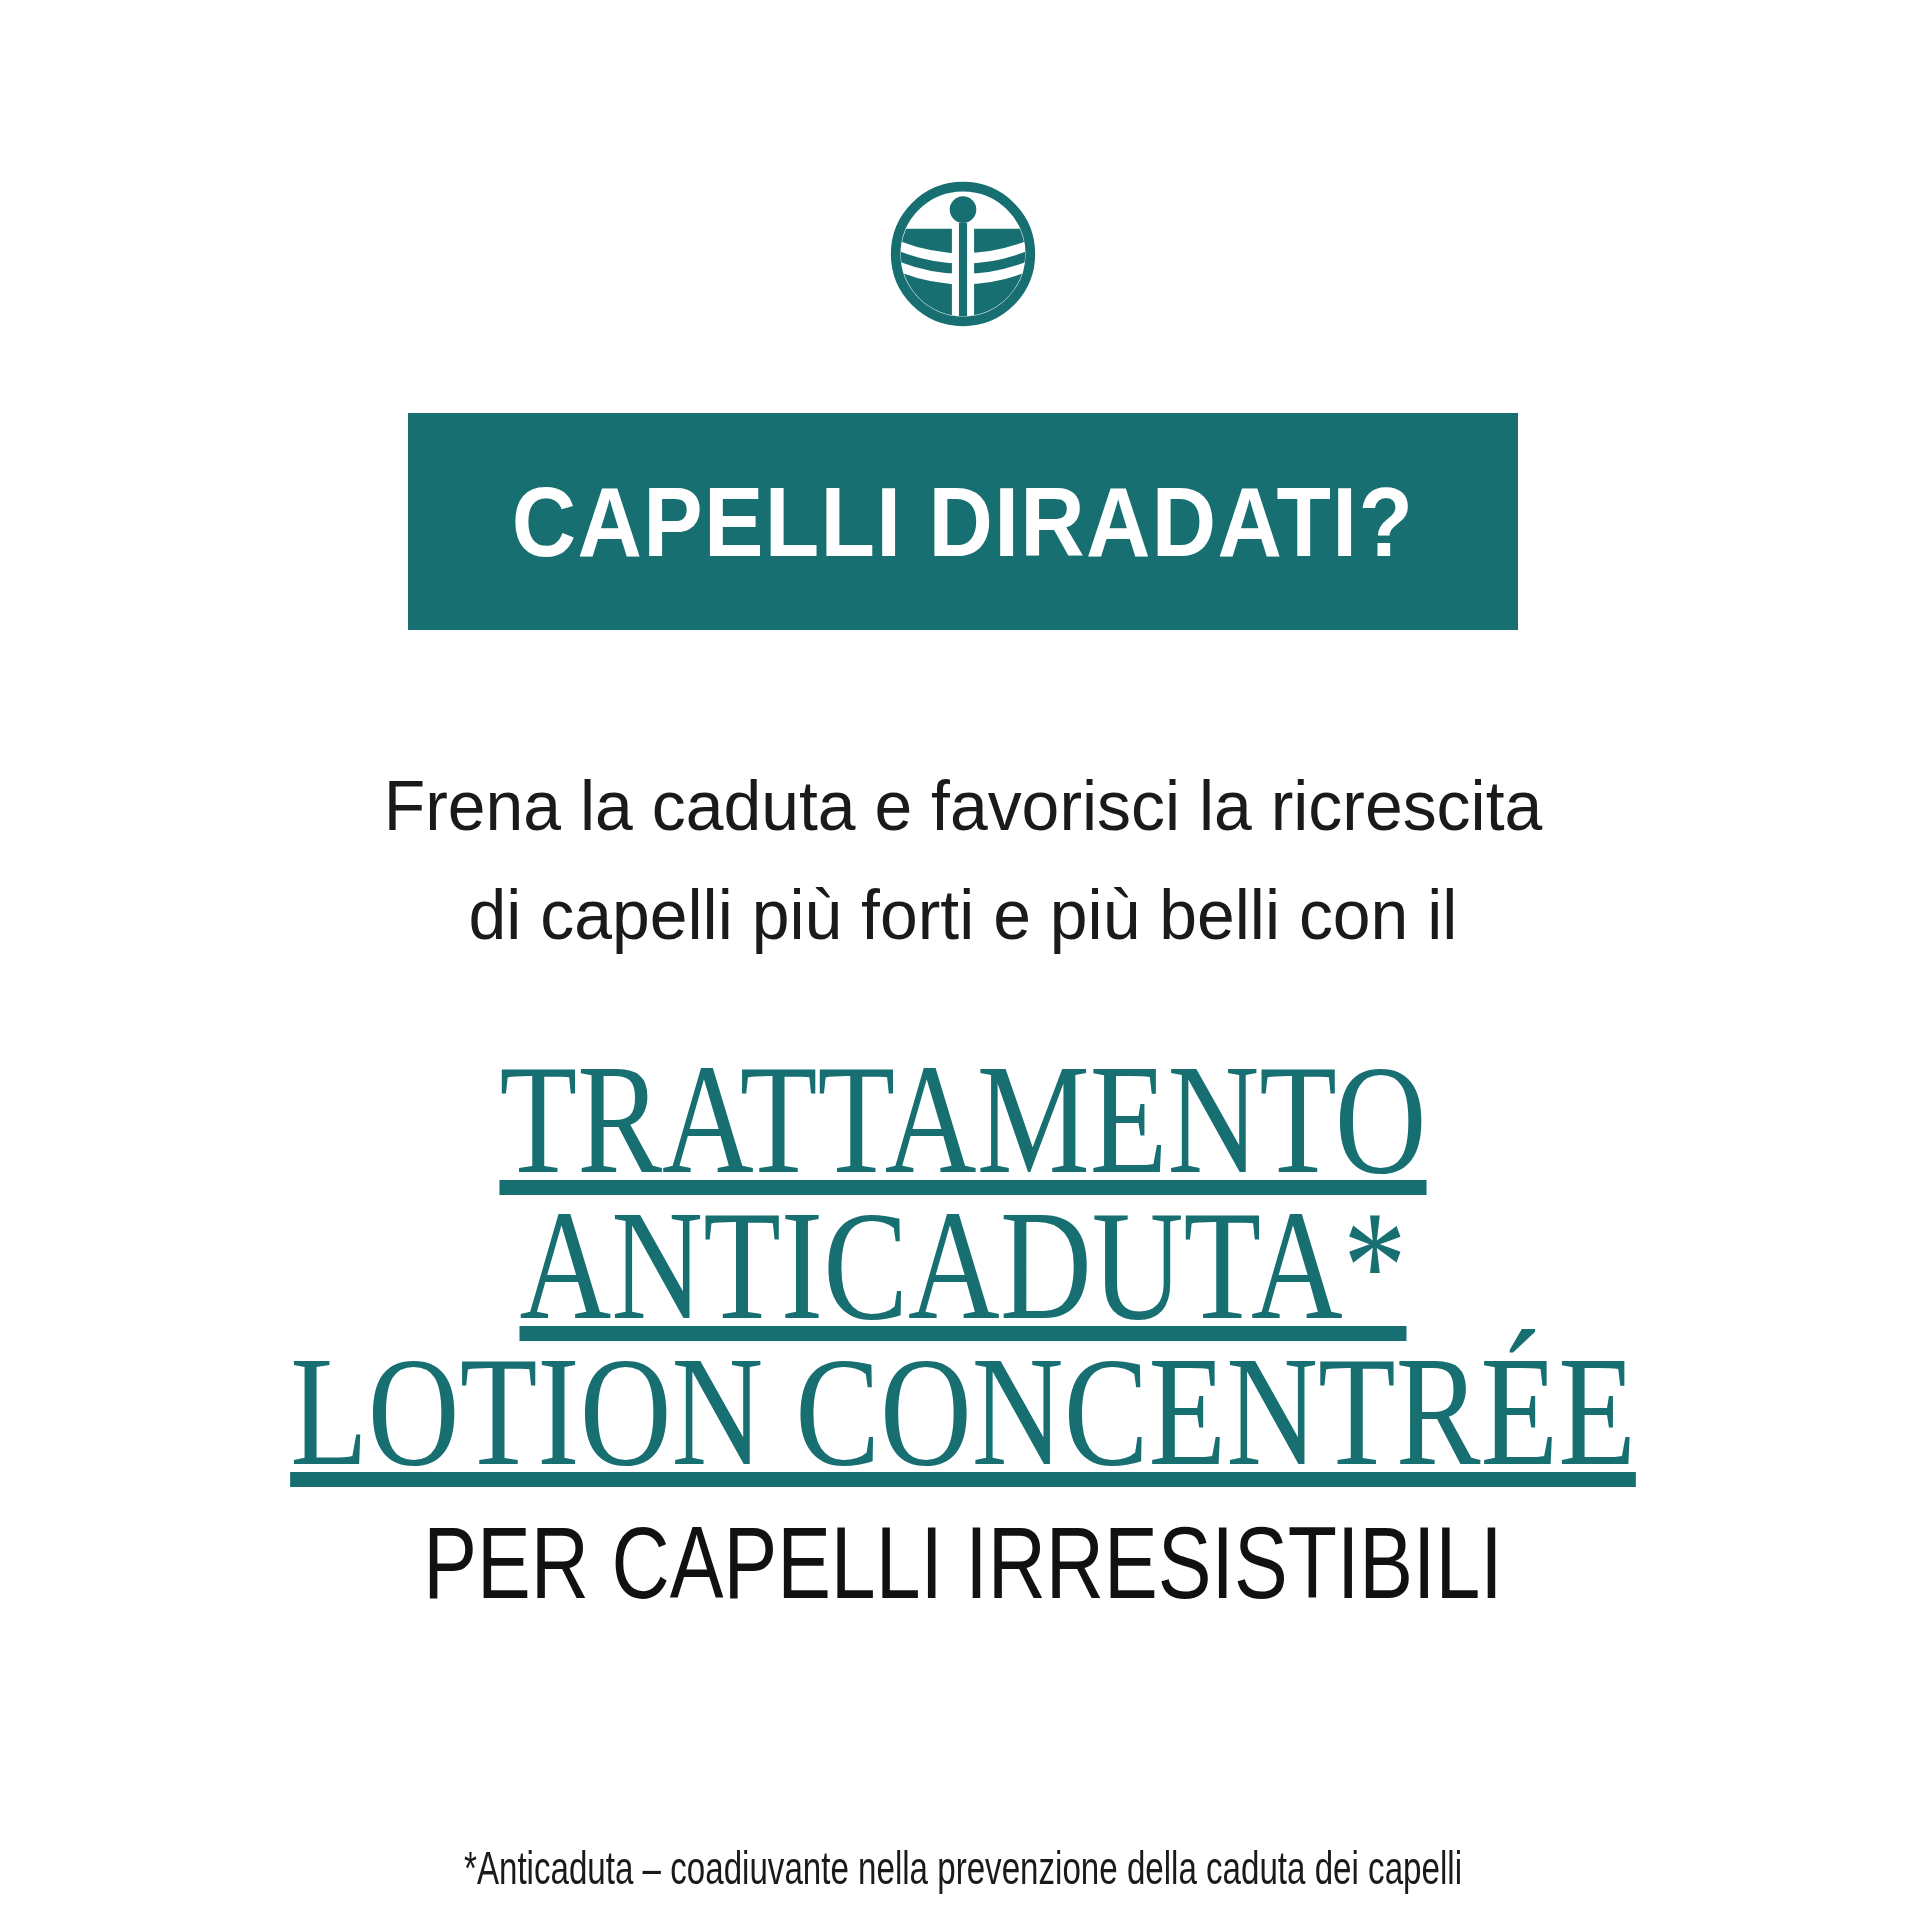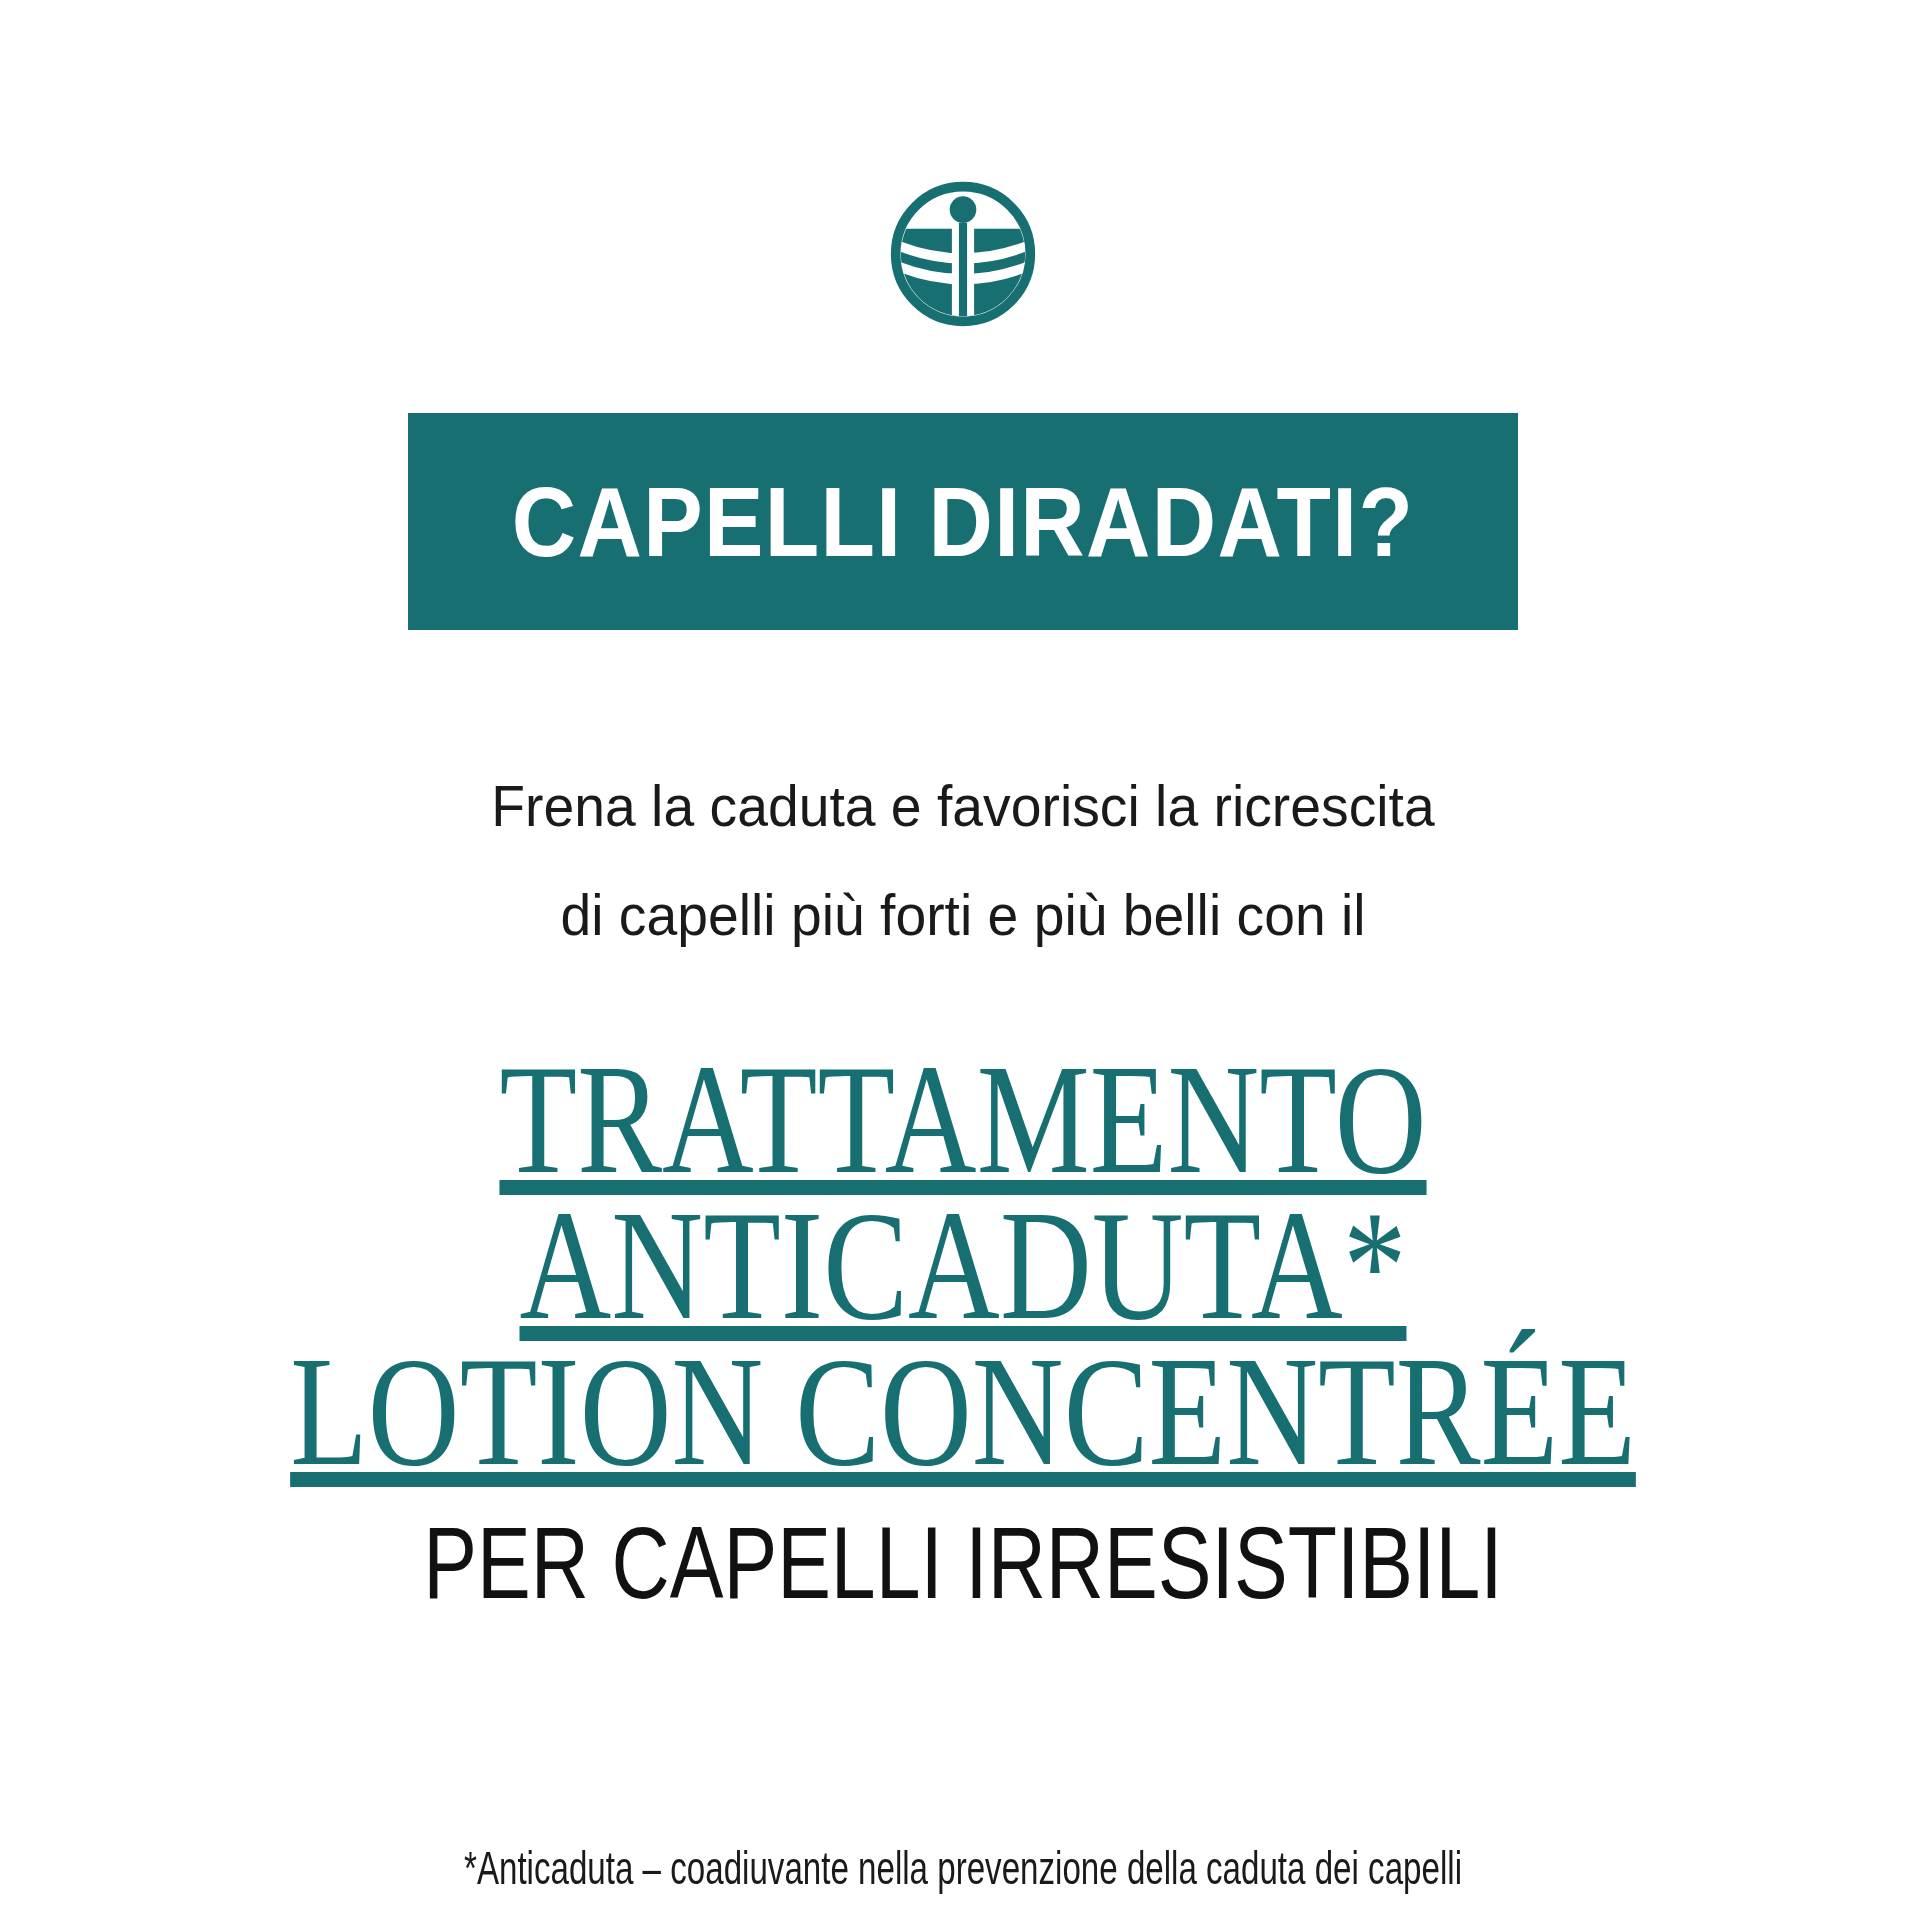--- a/index.html
+++ b/index.html
@@ -44,21 +44,21 @@
     letter-spacing: 1.5px;
     color: #ffffff;
     white-space: nowrap;
     transform: scaleX(0.90);
     transform-origin: 50% 50%;
   }
   .intro {
     margin-top: 122px;
     width: 100%;
     text-align: center;
-    font-size: 57px;
+    font-size: 70px;
     line-height: 109px;
     font-weight: normal;
     color: #1a1a1a;
   }
   .intro-line {
     display: block;
     width: 100%;
     white-space: nowrap;
     transform: scaleX(0.97);
     transform-origin: 50% 50%;

